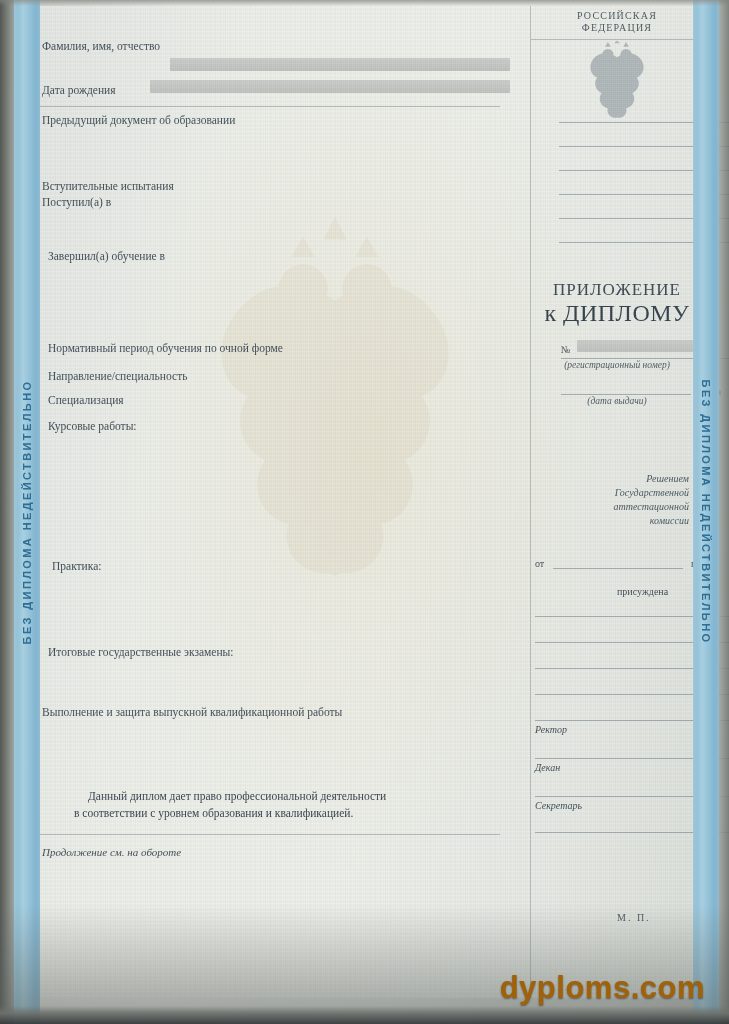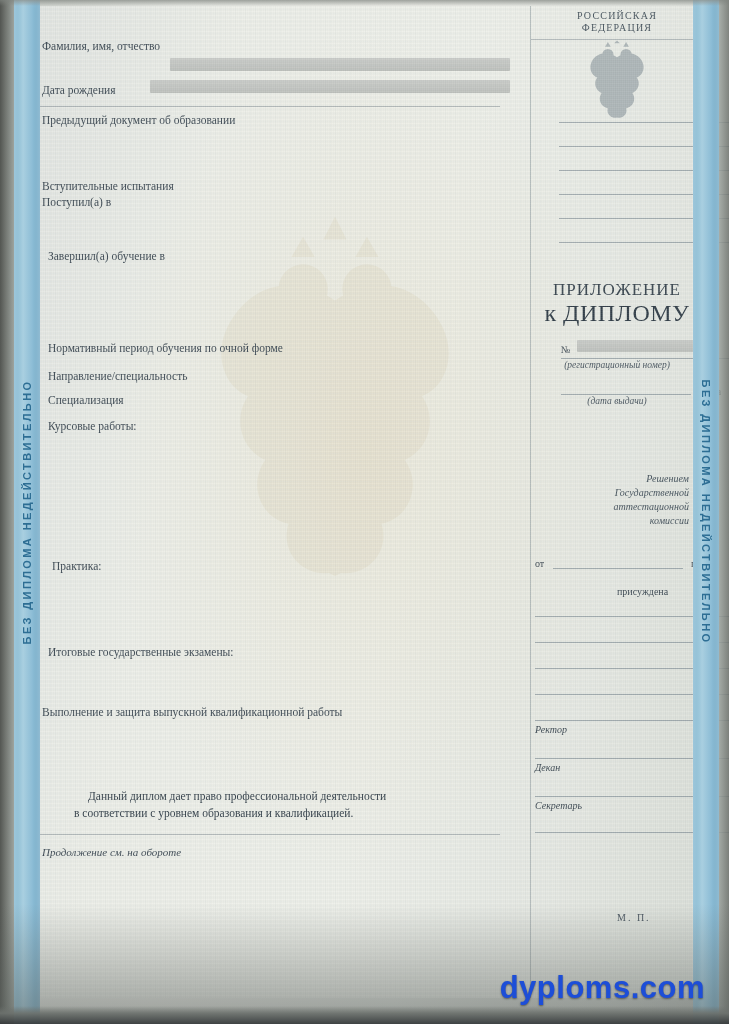--- a/index.html
+++ b/index.html
@@ -162,21 +162,21 @@
   }
   .mp{
     position:absolute;font-size:10px;letter-spacing:2px;color:#4a5660;
   }
   .divider-h{
     position:absolute;left:0;width:100%;border-bottom:1px solid rgba(110,124,134,.45);
   }
   .watermark-brand{
     position:absolute;right:24px;bottom:18px;
     font-family:"Liberation Sans", sans-serif;
-    font-size:31px;font-weight:700;color:#1d4ed8;
+    font-size:31px;font-weight:700;color:#a16207;
     text-shadow:0 1px 2px rgba(0,0,0,.45);
     letter-spacing:.5px;
   }
   .bottom-shade{
     position:absolute;left:0;bottom:0;width:100%;height:120px;
     background:linear-gradient(0deg, rgba(90,96,92,.55) 0%, rgba(120,126,122,0) 100%);
     pointer-events:none;
   }
 </style>
 </head>

